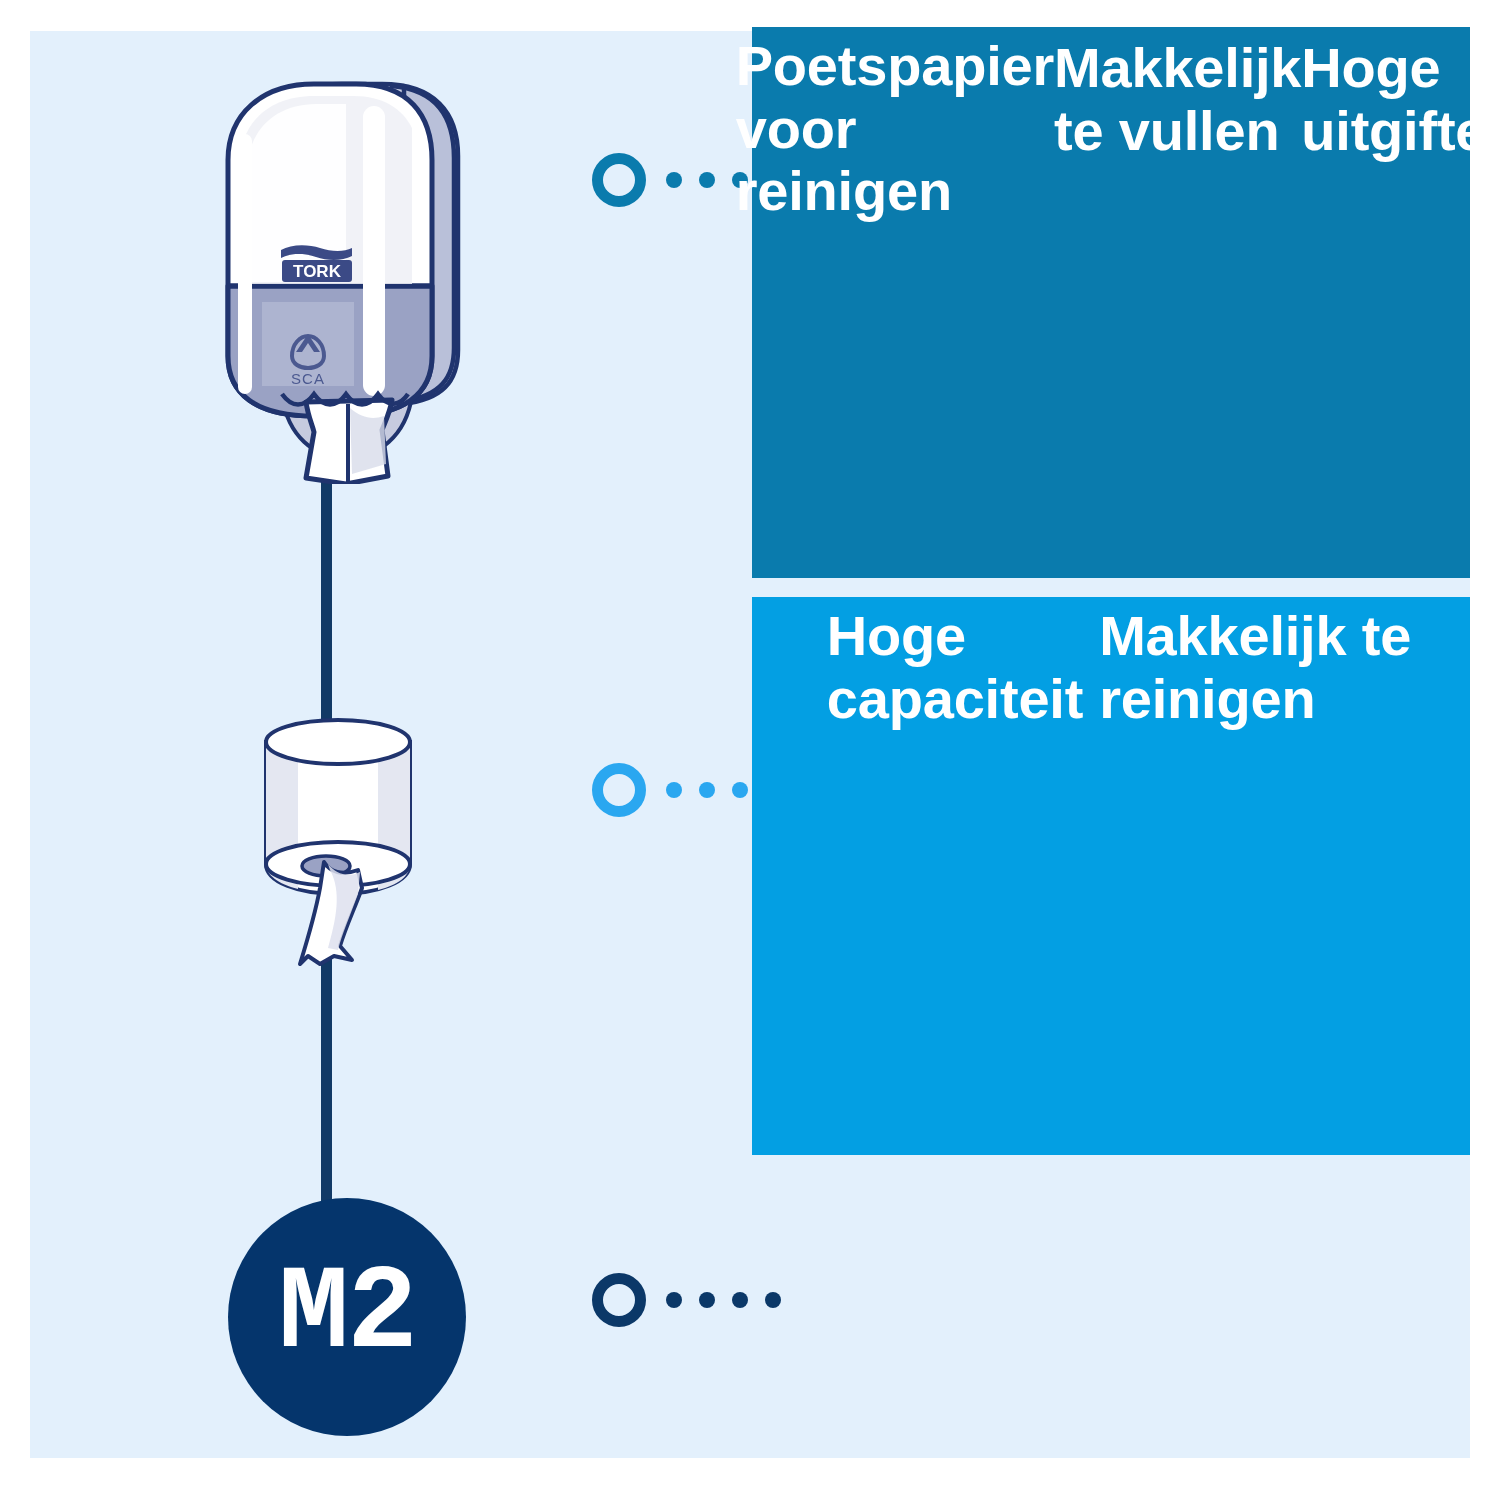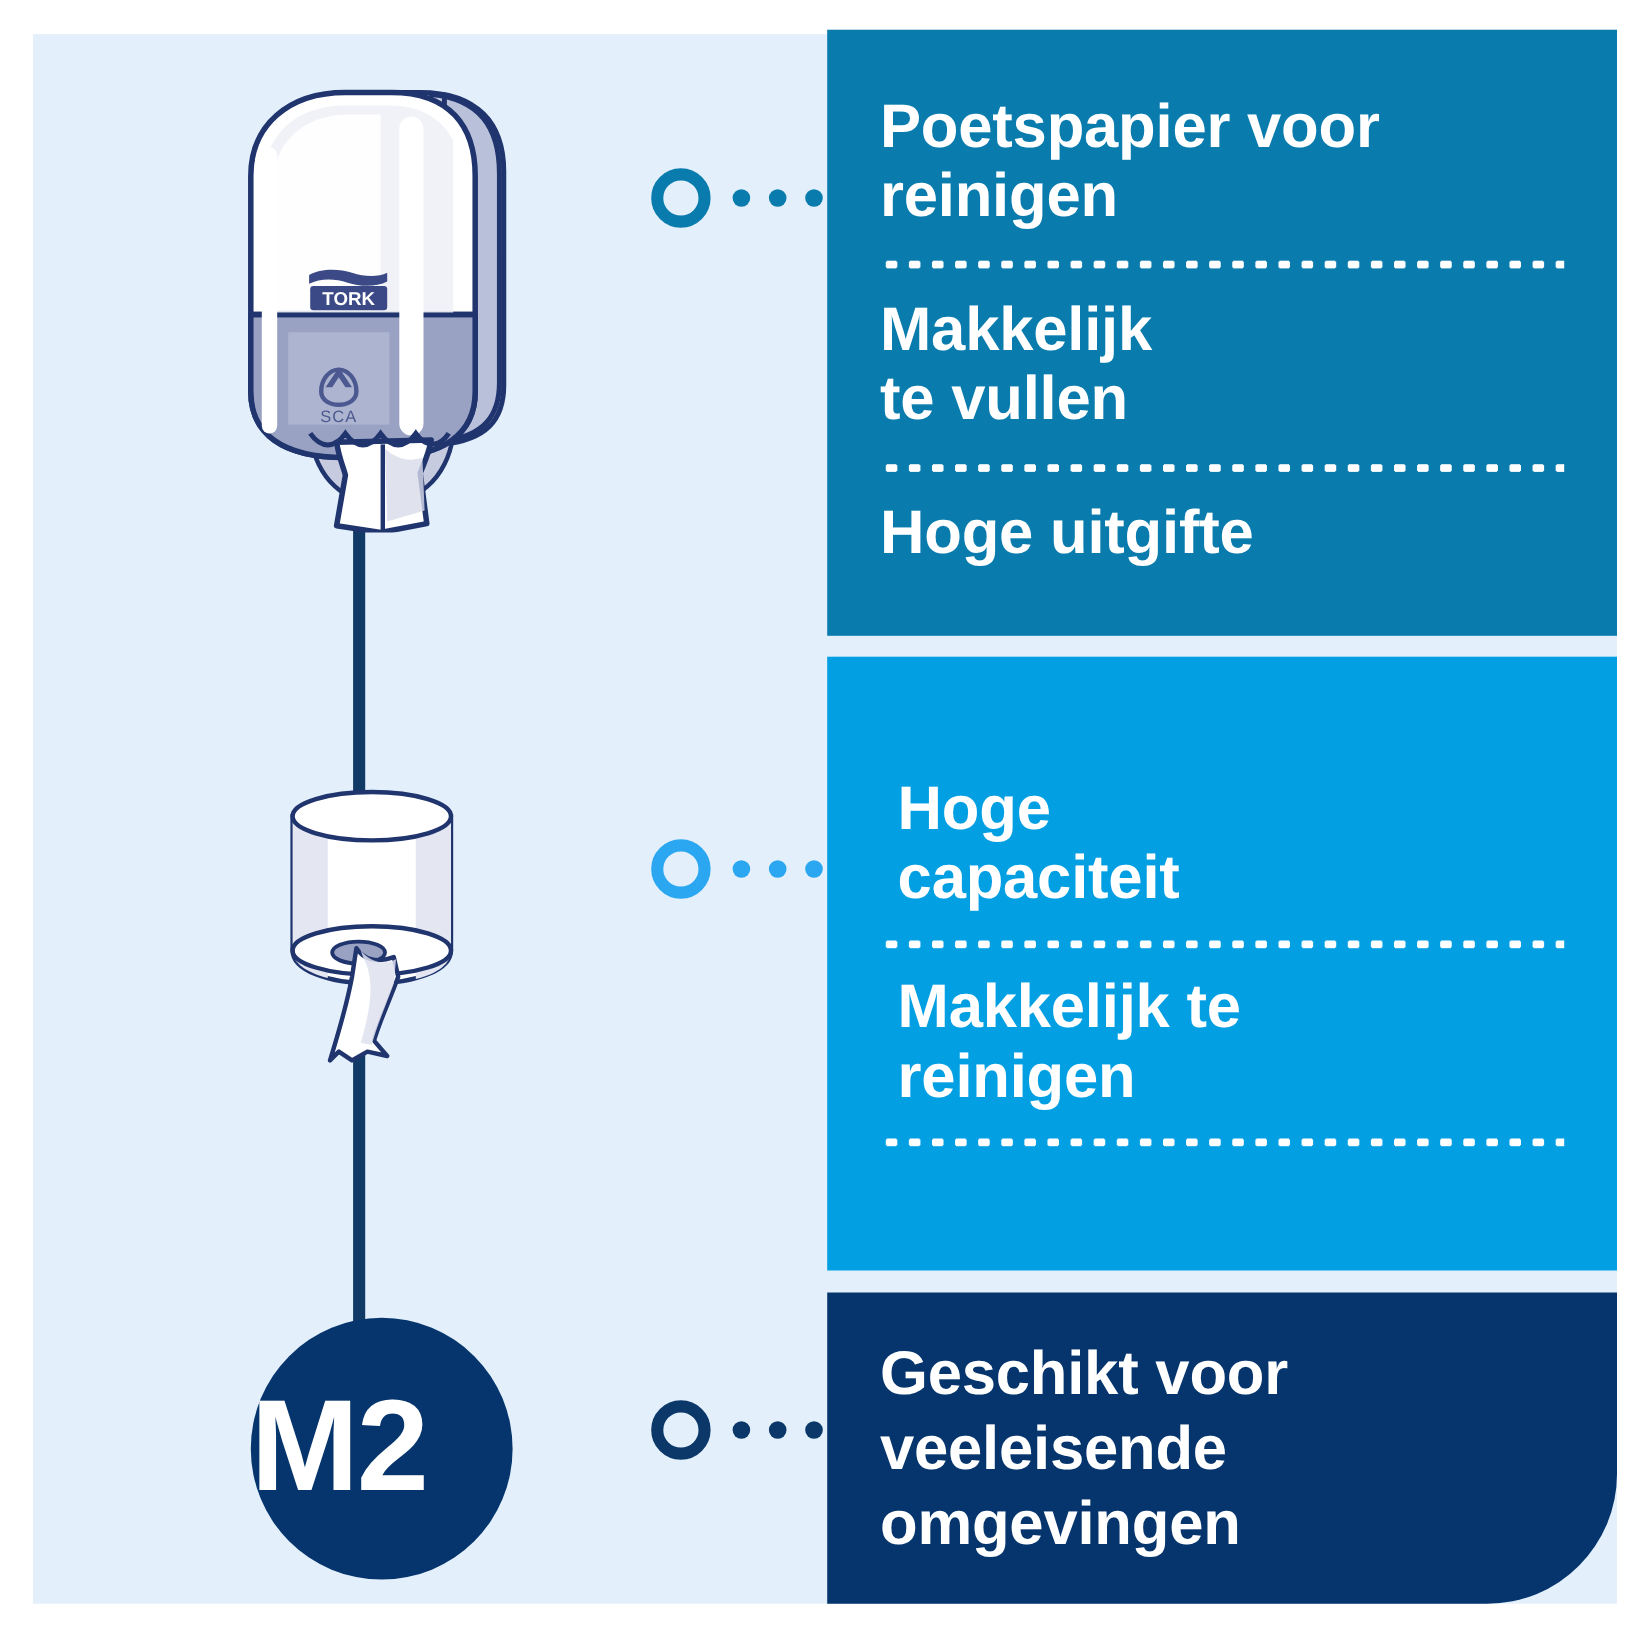--- a/index.html
+++ b/index.html
@@ -28,21 +28,21 @@
   }
 
   
   .panel {
     position: absolute;
     left: 752px;
     width: 718px;
     box-sizing: border-box;
     padding: 0 48px;
     display: flex;
-    flex-direction: column;
+    flex-direction: row;
     justify-content: center;
   }
   .panel-1 {
     top: 27px;
     height: 551px;
     background: #0A7BAD;
   }
   .panel-2 {
     top: 597px;
     height: 558px;
@@ -141,21 +141,22 @@
   .m2-badge {
     position: absolute;
     left: 228px;
     top: 1198px;
     width: 238px;
     height: 238px;
     border-radius: 50%;
     background: #05356C;
     display: flex;
     align-items: center;
-    justify-content: flex-start;
+    justify-content: center;
+    font-family: Liberation Mono, monospace;
   }
   .m2-badge span {
     color: #ffffff;
     font-size: 118px;
     font-weight: bold;
     letter-spacing: -2px;
     line-height: 1;
     transform: translateY(-2px);
   }
 </style>
@@ -285,21 +286,14 @@
 capaciteit</div>
     </div>
     <div class="dotsep"></div>
     <div class="p2-row">
       <div class="feature">Makkelijk te
 reinigen</div>
     </div>
     <div class="dotsep"></div>
   </div>
 
-  <div class="panel panel-3">
-    <div>
-      <div class="feature">Geschikt voor
-veeleisende
-omgevingen</div>
-    </div>
-  </div>
 
 </div>
 
 </body></html>

